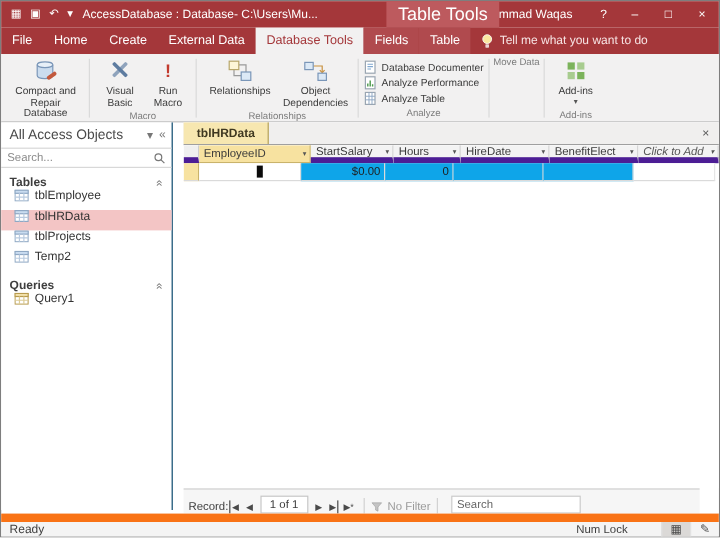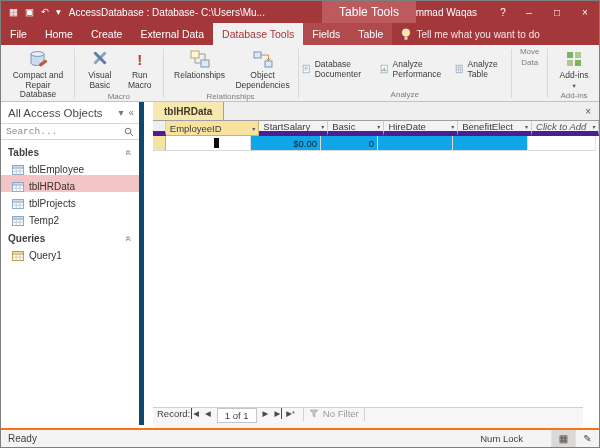--- a/index.html
+++ b/index.html
@@ -5,21 +5,21 @@
   *{margin:0;padding:0;box-sizing:border-box}
   html,body{width:600px;height:448px}
   body{font-family:"Liberation Sans",sans-serif;background:#fff;position:relative;overflow:hidden}
   svg{display:block}
   .window{position:absolute;inset:0;border:1px solid #7E7E7E;background:#fff}
 
   
   .titlebar{position:absolute;top:0;left:0;right:0;height:22px;background:#A4373A;color:#FFF;display:flex;align-items:center}
   .qat{display:flex;align-items:center;gap:7px;padding:0 8px;font-size:9.5px;line-height:1}
   .title-text{font-size:10px;white-space:nowrap}
-  .ctx-head{position:absolute;left:321px;width:94px;top:0;height:22px;background:#BD5A5E;display:flex;align-items:center;justify-content:center;font-size:12px}
+  .ctx-head{position:absolute;left:321px;width:94px;top:0;height:22px;background:#BD5A5E;display:flex;align-items:center;justify-content:center;font-size:15px}
   .tb-right{margin-left:auto;display:flex;align-items:stretch;height:100%}
   .user{font-size:10px;display:flex;align-items:center;margin-right:14px}
   .win-btn{width:28px;display:flex;align-items:center;justify-content:center;font-size:10px}
   .win-btn.help{width:24px}
 
   
   .tabrow{position:absolute;top:22px;left:0;right:0;height:22px;background:#A4373A;display:flex;color:#FFF;font-size:10.5px;white-space:nowrap}
   .rtab{padding:0 9px;line-height:22px}
   .rtab.selected{background:#F2F1F1;color:#A4373A}
   .rtab.ctx{background:#B04A4E}
@@ -28,34 +28,34 @@
   
   .ribbon{position:absolute;top:44px;left:0;right:0;height:57px;background:#F2F1F1;border-bottom:1px solid #C2C2C2;display:flex;align-items:stretch;padding:1px 0 0 2px}
   .rgroup{display:flex;flex-direction:column}
   .rg-body{flex:1;display:flex;justify-content:center;align-items:flex-start;padding:2px 3px 0}
   .rg-label{font-size:8px;color:#7C7C7C;text-align:center;line-height:11px;padding:0 2px 1px}
   .rdiv{width:1px;background:#DADADA;margin:3px 1px}
   .bigbtn{display:flex;flex-direction:column;align-items:center;text-align:center;font-size:8.5px;line-height:1.12;color:#3B3B3B;padding:1px}
   .bicon{width:20px;height:20px;margin-bottom:2px;display:flex;align-items:center;justify-content:center}
   .runico span{color:#C23B2E;font-weight:bold;font-size:15px;line-height:1}
   .barrow{font-size:6.5px;color:#555;margin-top:1px}
-  .smallcol{align-items:center;gap:1px;padding-top:3px}
+  .smallcol{flex-direction:column;align-items:flex-start;gap:1px;padding-top:3px}
   .smallbtn{display:flex;align-items:center;gap:4px;font-size:8.5px;color:#3B3B3B;height:12px}
 
   
-  .navpane{position:absolute;top:101px;left:0;width:143px;bottom:22px;background:#FFF;border-right:5px solid #0c4a6e}
+  .navpane{position:absolute;top:101px;left:0;width:143px;bottom:22px;background:#FFF;border-right:1px solid #0c4a6e}
   .np-header{height:21px;display:flex;align-items:center;padding:0 5px 0 7px}
   .np-title{font-size:11.5px;color:#4A4A4A;flex:1}
   .np-ic{font-size:10px;color:#777;margin-left:5px}
   .np-search{height:17px;border-top:1px solid #D8D8D8;border-bottom:1px solid #D8D8D8;display:flex;align-items:center;padding:0 5px}
-  .np-search input{flex:1;border:0;outline:0;font-family:Liberation Mono, monospace;font-size:9.5px;color:#555;background:transparent;min-width:0}
+  .np-search input{flex:1;border:0;outline:0;font-family:Liberation Sans, sans-serif;font-size:9.5px;color:#555;background:transparent;min-width:0}
   .np-search input::placeholder{color:#8A8A8A}
   .np-sec-head{display:flex;align-items:flex-end;height:18px;padding:0 7px;font-size:10px;font-weight:bold;color:#3E3E3E}
   .np-chev{margin-left:auto;font-weight:normal;color:#777;font-size:10px;transform:rotate(90deg)}
-  .np-item{display:flex;align-items:flex-end;gap:5px;height:17px;padding-left:11px;font-size:10px;color:#333}
+  .np-item{display:flex;align-items:flex-start;gap:5px;height:17px;padding-left:11px;font-size:10px;color:#333}
   .np-item.selected{background:#F3C5C5}
 
   
   .docarea{position:absolute;top:101px;left:152px;right:0;bottom:19px;background:#FFF}
   .doctabs{position:absolute;top:0;left:0;right:0;height:19px;background:#F0EFEE;border-bottom:1px solid #9F9F9F;display:flex}
   .doctab{height:100%;padding:0 11px;background:#F7E7B0;border-right:1px solid #B5A25F;display:flex;align-items:center;font-size:10px;color:#3F3820;font-weight:bold}
   .doc-close{position:absolute;right:5px;top:0;height:100%;display:flex;align-items:center;font-size:10px;color:#555;padding:0 3px}
 
   .sheet{position:absolute;top:19px;left:0;right:0;bottom:21px;background:#FFF;overflow:hidden}
   .ds-header,.ds-row{display:flex}
@@ -64,32 +64,32 @@
   .ds-hcell.rowsel{width:13px;padding:0;background:#EFEFEF}
   .ds-hcell.selcol{background:#F7E2A0;border-right:1px solid #C9B36B;border-bottom:1px solid #C9B36B}
   .ds-hcell.addnew{font-style:italic;color:#555}
   .ds-cell{height:15px;border-right:1px solid #DADADA;border-bottom:1px solid #DADADA;display:flex;align-items:center;font-size:9.5px;color:#1F1F1F;padding:0 3px;position:relative;background:#FFF}
   .ds-cell.rowsel{width:13px;background:#F7E2A0;border-right:1px solid #C9B36B;padding:0}
   .ds-cell.blue{background:#0ea5e9}
   .ds-cell.num{justify-content:flex-end}
   .caret{position:absolute;left:57%;top:2px;width:5px;height:10px;background:#0A0A0A}
 
   
-  .recnav{position:absolute;left:0;right:16px;bottom:0;height:21px;background:#F6F6F6;border-top:1px solid #CFCFCF;display:flex;align-items:flex-start;padding:0 4px;font-size:9.5px;color:#3E3E3E;white-space:nowrap}
+  .recnav{position:absolute;left:0;right:16px;bottom:0;height:21px;background:#F6F6F6;border-top:1px solid #CFCFCF;display:flex;align-items:flex-end;padding:0 4px;font-size:9.5px;color:#3E3E3E;white-space:nowrap}
   .rn-btn{font-size:7.5px;color:#4A4A4A;padding:0 2px;margin:0 1px;line-height:11px}
   .rn-btn.barl{border-left:1px solid #4A4A4A;padding-left:1px}
   .rn-btn.barr{border-right:1px solid #4A4A4A;padding-right:1px}
   .rn-pos{background:#FFF;border:1px solid #C6C6C6;height:15px;display:flex;align-items:center;padding:0 7px;margin:0 3px}
   .rn-sep{width:1px;height:13px;background:#D2D2D2;margin:0 5px}
   .rn-filter{display:flex;align-items:center;gap:4px;color:#9A9A9A}
   .rn-search{width:108px;height:15px;border:1px solid #CACACA;font-family:inherit;font-size:9.5px;color:#555;padding:0 4px;margin-left:6px;background:#FFF}
   .rn-search::placeholder{color:#666}
 
   
-  .statusbar{position:absolute;left:0;right:0;bottom:0;height:19px;background:#F4F4F4;border-top:2px solid #f97316;display:flex;align-items:center;padding-left:7px;font-size:10px;color:#3E3E3E}
+  .statusbar{position:absolute;left:0;right:0;bottom:0;height:19px;background:#F4F4F4;border-top:7px solid #f97316;display:flex;align-items:center;padding-left:7px;font-size:10px;color:#3E3E3E}
   .sb-right{margin-left:auto;display:flex;align-items:center;height:100%}
   .sb-nl{margin-right:28px;font-size:9.5px}
   .sb-btn{width:24px;height:100%;display:flex;align-items:center;justify-content:center;font-size:10px;color:#4A4A4A;border-left:1px solid #E2E2E2}
   .sb-btn.active{background:#DBD9D7}
 </style>
 </head>
 <body>
 
 <div class="window">
 
@@ -313,21 +313,21 @@
         <div class="ds-hcell rowsel"></div>
         <div class="ds-hcell selcol" style="width:95px">
           <span>EmployeeID</span>
           <span class="dd">▾</span>
         </div>
         <div class="ds-hcell" style="width:70px">
           <span>StartSalary</span>
           <span class="dd">▾</span>
         </div>
         <div class="ds-hcell" style="width:57px">
-          <span>Basic</span>
+          <span>Hours</span>
           <span class="dd">▾</span>
         </div>
         <div class="ds-hcell" style="width:75px">
           <span>HireDate</span>
           <span class="dd">▾</span>
         </div>
         <div class="ds-hcell" style="width:75px">
           <span>BenefitElect</span>
           <span class="dd">▾</span>
         </div>
@@ -358,20 +358,21 @@
       <span class="rn-btn barr">▶</span>
       <span class="rn-btn">▶*</span>
       <span class="rn-sep"></span>
       <span class="rn-filter">
         <svg width="10" height="9" viewBox="0 0 10 9">
             <path d="M1 1h8L6 4.5V8L4 7V4.5Z" fill="#C4C4C4" stroke="#9C9C9C" stroke-width="0.5"></path>
           </svg>
         <span>No Filter</span>
       </span>
       <span class="rn-sep"></span>
+      <input class="rn-search" placeholder="Search" style="">
     </div>
   </div>
 
   <div class="statusbar">
     <span>Ready</span>
     <div class="sb-right">
       <span class="sb-nl">Num Lock</span>
       <span class="sb-btn active">▦</span>
       <span class="sb-btn">✎</span>
     </div>

